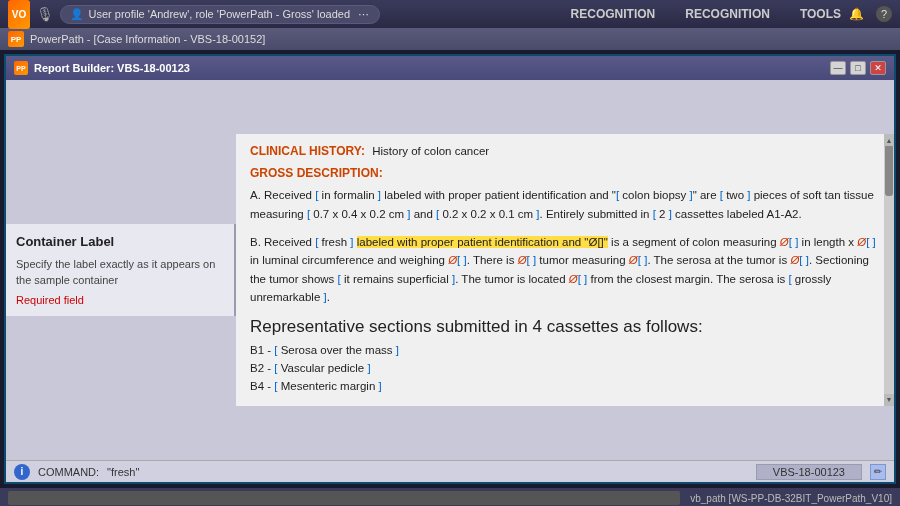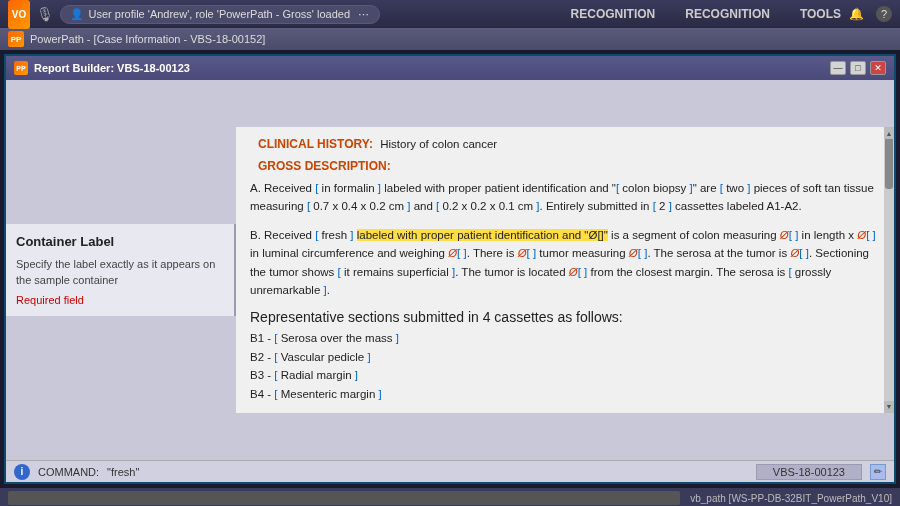--- a/index.html
+++ b/index.html
@@ -187,40 +187,39 @@
       background: #f0f0f0;
       padding: 10px 14px;
       overflow-y: auto;
       position: relative;
     }
     .section-header {
       color: #cc4400;
       font-weight: bold;
       font-size: 12px;
       margin-bottom: 6px;
-      margin-left: 8px;
     }
     .section-text {
       font-size: 11.5px;
       color: #222;
       line-height: 1.6;
       margin-bottom: 10px;
     }
     .inline-bracket {
       color: #0066cc;
     }
     .highlight-text {
       background: #ffdd44;
       color: #222;
     }
     .list-section {
       margin-top: 6px;
     }
     .list-title {
-      font-size: 14px;
+      font-size: 17px;
       color: #222;
       margin-bottom: 4px;
     }
     .list-item {
       font-size: 11.5px;
       color: #222;
       line-height: 1.6;
     }
     .scrollbar-right {
       width: 10px;
@@ -384,21 +383,20 @@
           <span class="inline-bracket">[ </span><span>fresh</span><span class="inline-bracket"> ]</span>
           <span> </span>
           <span class="highlight-text">labeled with proper patient identification and "Ø[</span><span class="highlight-text inline-bracket">]</span><span class="highlight-text">"</span>
           <span> is a segment of colon measuring <span class="phi-symbol">Ø</span><span class="inline-bracket">[ ]</span> in length x <span class="phi-symbol">Ø</span><span class="inline-bracket">[ ]</span> in luminal circumference and weighing <span class="phi-symbol">Ø</span><span class="inline-bracket">[ ]</span>. There is <span class="phi-symbol">Ø</span><span class="inline-bracket">[ ]</span> tumor measuring <span class="phi-symbol">Ø</span><span class="inline-bracket">[ ]</span>. The serosa at the tumor is <span class="phi-symbol">Ø</span><span class="inline-bracket">[ ]</span>. Sectioning the tumor shows <span class="inline-bracket">[ </span>it remains superficial<span class="inline-bracket"> ]</span>.  The tumor is located <span class="phi-symbol">Ø</span><span class="inline-bracket">[ ]</span> from the closest margin.  The serosa is <span class="inline-bracket">[ </span>grossly unremarkable<span class="inline-bracket"> ]</span>.</span>
         </div>
 
         <div class="list-section">
           <div class="list-title">Representative sections submitted in 4 cassettes as follows:</div>
           <div class="list-item">B1 - <span class="inline-bracket">[ </span>Serosa over the mass<span class="inline-bracket"> ]</span></div>
           <div class="list-item">B2 - <span class="inline-bracket">[ </span>Vascular pedicle<span class="inline-bracket"> ]</span></div>
-          <div class="list-item">B3 - <span class="inline-bracket">[ </span>Radial margin<span class="inline-bracket"> ]</span></div>
           <div class="list-item">B4 - <span class="inline-bracket">[ </span>Mesenteric margin<span class="inline-bracket"> ]</span></div>
         </div>
       </div>
 
       <div class="scrollbar-right">
         <div class="scroll-arrow top">▲</div>
         <div class="scrollbar-thumb"></div>
         <div class="scroll-arrow bottom" style="bottom:0;position:absolute;">▼</div>
       </div>
     </div>

